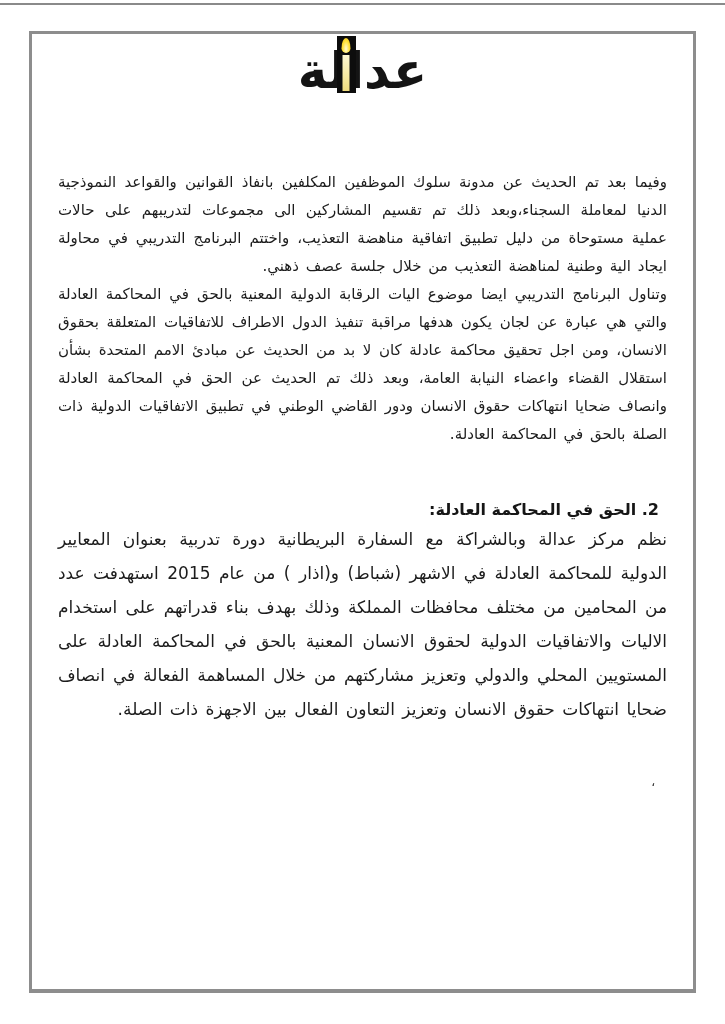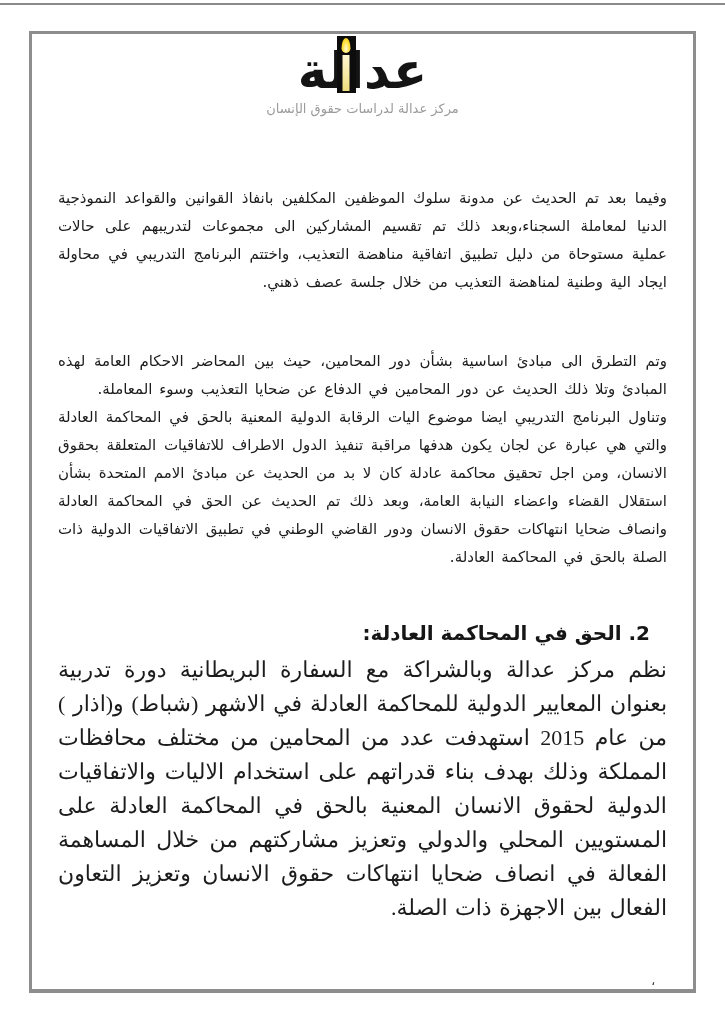--- a/index.html
+++ b/index.html
@@ -88,31 +88,29 @@
     word-spacing: 2px;
     margin: 0;
   }
   .p-first   { margin-top: 26px; }
   .p-conduct { margin-top: 69px; }
   .p-lawyers { margin-top: 51px; }
   .p-oversight { margin-top: 0; }
   .section-heading {
     direction: rtl;
     text-align: right;
-    font-size: 20px;
+    font-size: 16px;
     font-weight: bold;
     color: #161616;
     line-height: 24px;
-    margin: 50px 17px 0 0;
+    margin: 50px 8px 0 0;
   }
   .p-fairtrial {
-    margin-top: 8px;
-    font-size: 22px;
+    font-size: 17px;
     line-height: 34px;
-    font-family: Liberation Serif, serif;
   }
   .stray-mark {
     direction: rtl;
     text-align: right;
     margin: 50px 12px 0 0;
     font-size: 12px;
     color: #2a2a2a;
     line-height: 12px;
   }
 </style>
@@ -125,28 +123,26 @@
   <div class="doc-frame">
 
     <div class="logo">
       <div class="wordmark">
         <span>عدالة</span>
         <span class="candle">
           <span class="flame"></span>
           <span class="candle-body"></span>
         </span>
       </div>
-      <div class="logo-sub-ar">مركز عدالة لدراسات حقوق الإنسان</div>
     </div>
 
     <div>
 
       <p class="body-text p-conduct" dir="rtl">وفيما بعد تم الحديث عن مدونة سلوك الموظفين المكلفين بانفاذ القوانين والقواعد النموذجية الدنيا لمعاملة السجناء،وبعد ذلك تم تقسيم المشاركين الى مجموعات لتدريبهم على حالات عملية مستوحاة من دليل تطبيق اتفاقية مناهضة التعذيب، واختتم البرنامج التدريبي في محاولة ايجاد الية وطنية لمناهضة التعذيب من خلال جلسة عصف ذهني.</p>
 
-      <p class="body-text p-lawyers" dir="rtl">وتم التطرق الى مبادئ اساسية بشأن دور المحامين، حيث بين المحاضر الاحكام العامة لهذه المبادئ وتلا ذلك الحديث عن دور المحامين في الدفاع عن ضحايا  التعذيب وسوء المعاملة.</p>
 
       <p class="body-text p-oversight" dir="rtl">وتناول البرنامج التدريبي ايضا موضوع اليات الرقابة الدولية المعنية بالحق في المحاكمة العادلة والتي هي عبارة عن لجان يكون هدفها مراقبة تنفيذ الدول الاطراف للاتفاقيات المتعلقة بحقوق الانسان، ومن اجل تحقيق محاكمة عادلة كان لا بد من الحديث عن مبادئ الامم المتحدة بشأن استقلال القضاء واعضاء النيابة العامة، وبعد ذلك تم الحديث عن الحق في المحاكمة العادلة وانصاف ضحايا انتهاكات حقوق الانسان ودور القاضي الوطني في تطبيق الاتفاقيات الدولية ذات الصلة بالحق في المحاكمة العادلة.</p>
 
       <h2 class="section-heading" dir="rtl">2. الحق في المحاكمة العادلة:</h2>
 
       <p class="body-text p-fairtrial" dir="rtl">نظم مركز عدالة وبالشراكة مع السفارة البريطانية دورة تدربية بعنوان المعايير الدولية للمحاكمة العادلة  في الاشهر (شباط) و(اذار  ) من عام 2015 استهدفت عدد من المحامين من مختلف محافظات المملكة وذلك بهدف بناء قدراتهم على استخدام الاليات والاتفاقيات الدولية لحقوق الانسان المعنية بالحق في المحاكمة العادلة على المستويين المحلي والدولي وتعزيز مشاركتهم من خلال المساهمة الفعالة في انصاف ضحايا انتهاكات حقوق الانسان وتعزيز التعاون الفعال بين الاجهزة ذات الصلة.</p>
 
       <p class="stray-mark" dir="rtl">،</p>
     </div>
   </div>

